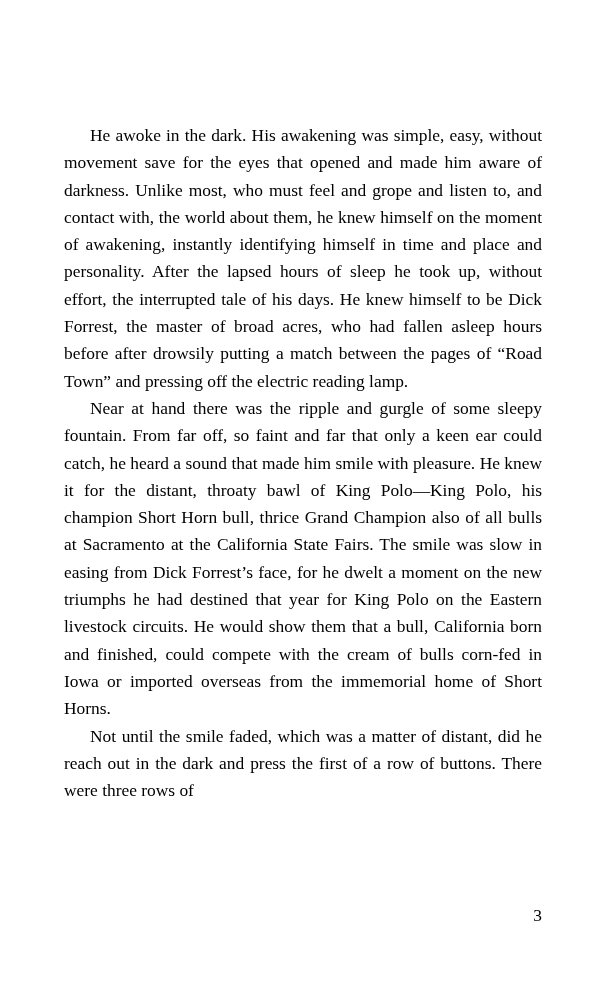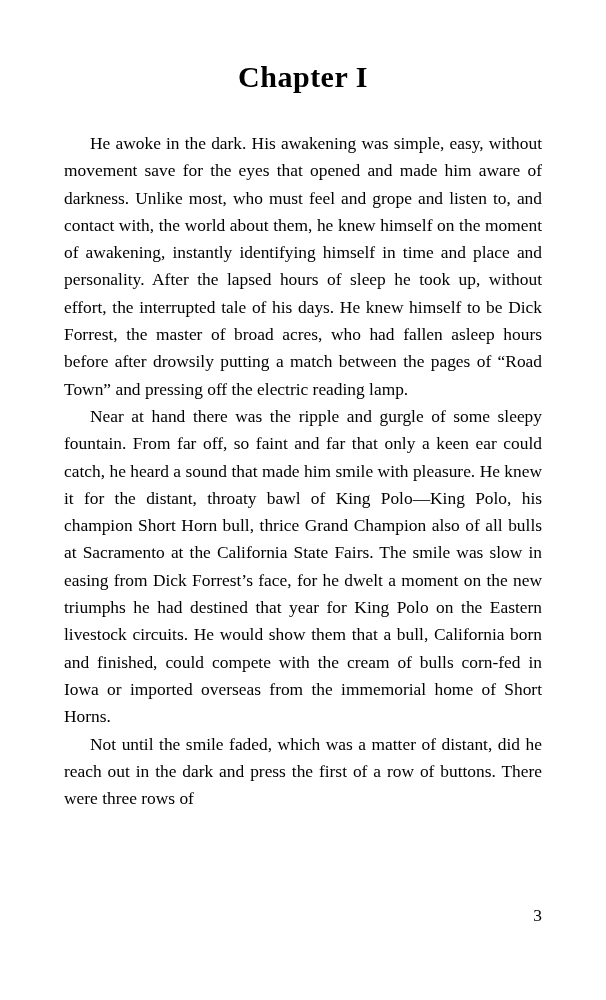--- a/index.html
+++ b/index.html
@@ -30,21 +30,21 @@
     width: 606px;
     text-align: center;
     font-size: 30px;
     font-weight: bold;
     letter-spacing: 0.5px;
     font-family: "Liberation Serif", "DejaVu Serif", serif;
   }
   .body-text {
     position: absolute;
     left: 64px;
-    top: 130px;
+    top: 122px;
     width: 478px;
     font-size: 17.4px;
     line-height: 27.3px;
     text-align: justify;
     text-justify: inter-word;
     font-family: "Liberation Serif", "DejaVu Serif", serif;
   }
   .body-text p {
     margin: 0;
     text-indent: 26px;
@@ -57,21 +57,20 @@
     text-align: right;
     font-size: 17.4px;
     font-family: "Liberation Serif", "DejaVu Serif", serif;
   }
 </style>
 </head>
 <body>
 
 <div class="page">
 
-  <div class="chapter-title">Chapter I</div>
 
   <div class="body-text">
     <p>He awoke in the dark. His awakening was simple, easy, without movement save for the eyes that opened and made him aware of darkness. Unlike most, who must feel and grope and listen to, and contact with, the world about them, he knew himself on the moment of awakening, instantly identifying himself in time and place and personality. After the lapsed hours of sleep he took up, without effort, the interrupted tale of his days. He knew himself to be Dick Forrest, the master of broad acres, who had fallen asleep hours before after drowsily putting a match between the pages of “Road Town” and pressing off the electric reading lamp.</p>
     <p>Near at hand there was the ripple and gurgle of some sleepy fountain. From far off, so faint and far that only a keen ear could catch, he heard a sound that made him smile with pleasure. He knew it for the distant, throaty bawl of King Polo—King Polo, his champion Short Horn bull, thrice Grand Champion also of all bulls at Sacramento at the California State Fairs. The smile was slow in easing from Dick Forrest’s face, for he dwelt a moment on the new triumphs he had destined that year for King Polo on the Eastern livestock circuits. He would show them that a bull, California born and finished, could compete with the cream of bulls corn-fed in Iowa or imported overseas from the immemorial home of Short Horns.</p>
     <p>Not until the smile faded, which was a matter of distant, did he reach out in the dark and press the first of a row of buttons. There were three rows of</p>
   </div>
 
   <div class="page-number">3</div>
 
 </div>

